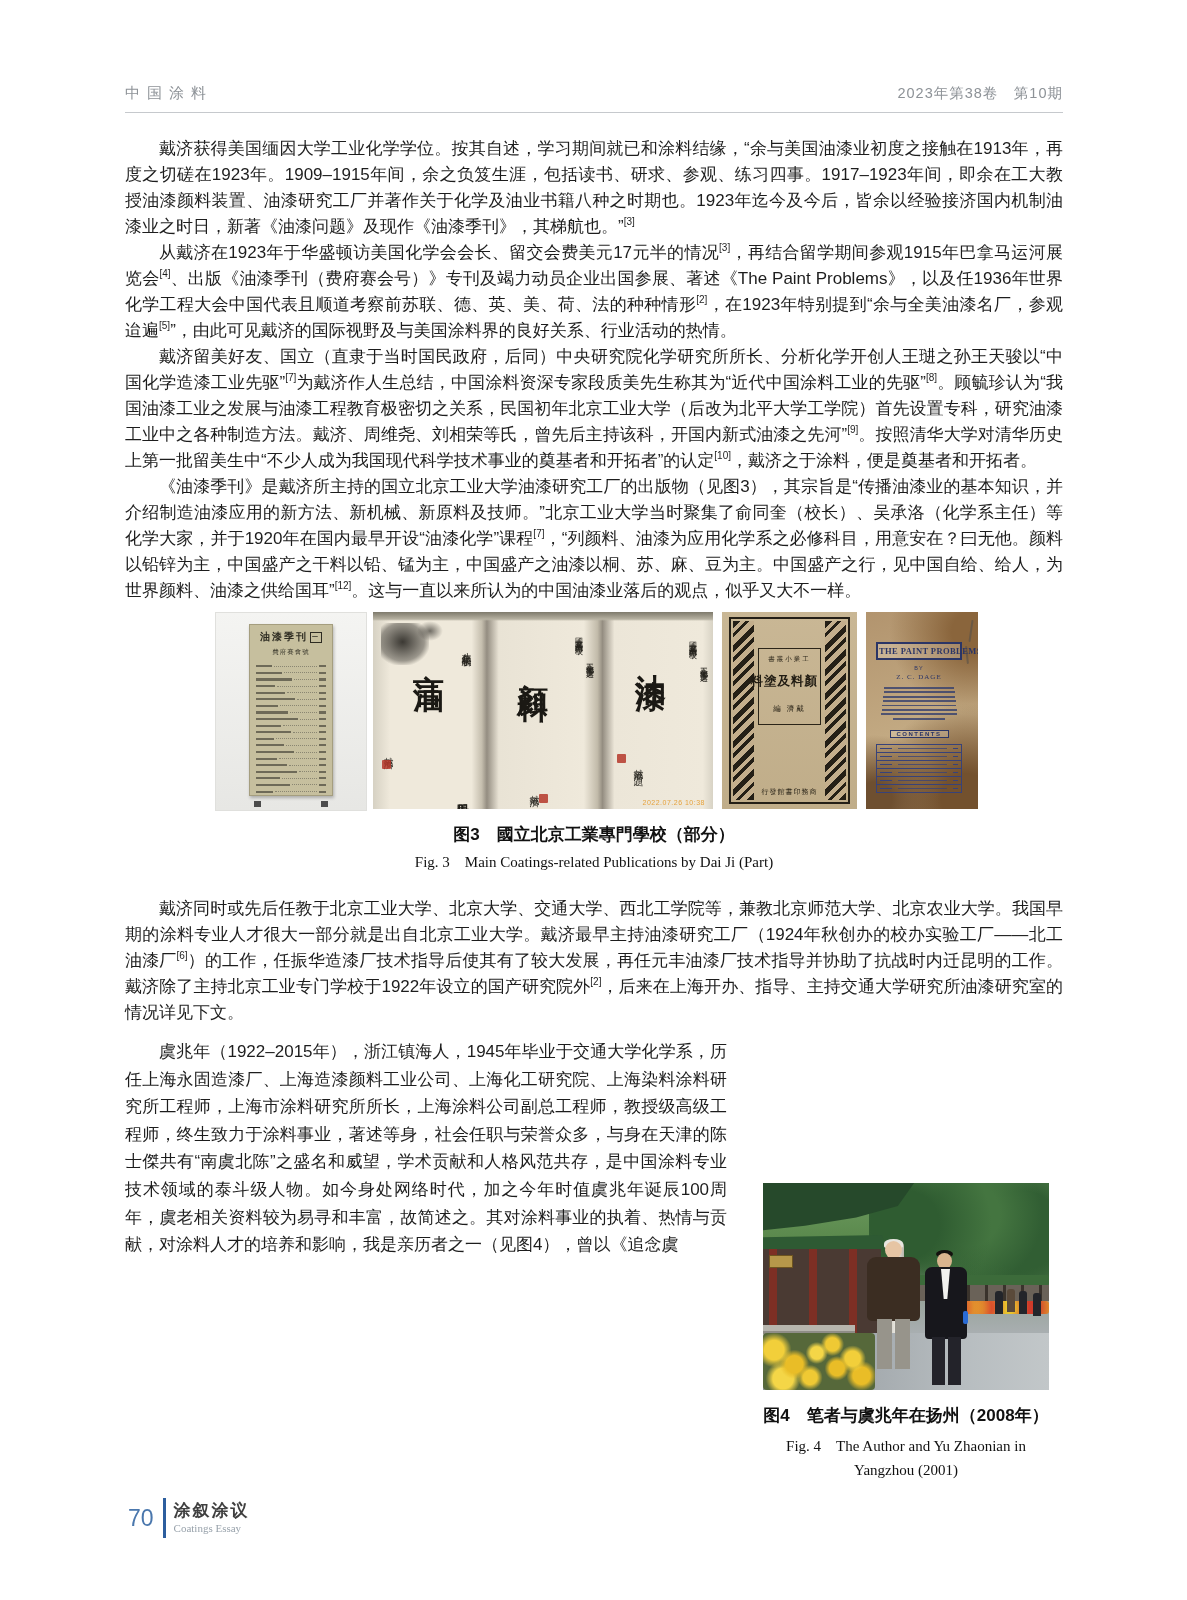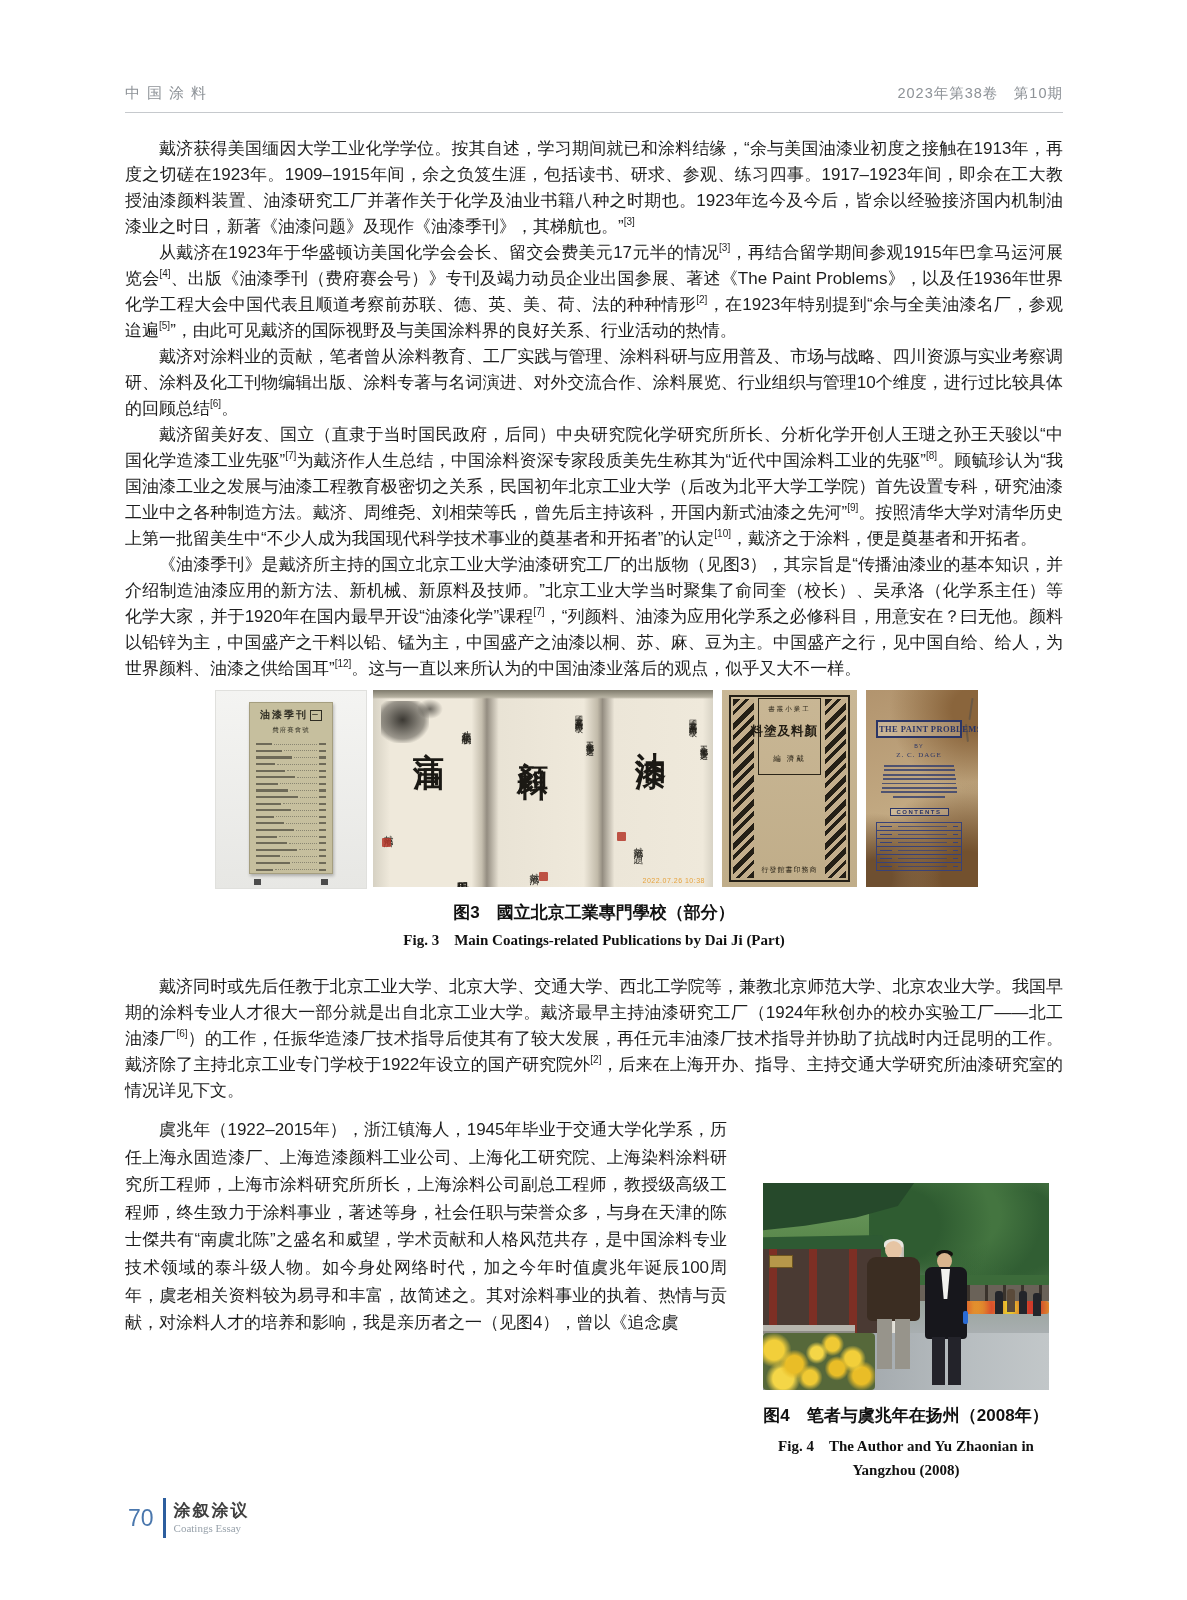--- a/index.html
+++ b/index.html
@@ -65,21 +65,21 @@
           background:radial-gradient(ellipse,rgba(28,26,22,.6),transparent 70%);}
   .seal{position:absolute;width:9px;height:9px;background:var(--seal-red,#b5372a);opacity:.85;border-radius:1px;}
   .pb-ts{position:absolute;right:4px;bottom:3px;font-size:7px;color:var(--timestamp,#e6a23c);letter-spacing:.5px;}
 
   
   .pc{width:135px;margin-right:9px;background:linear-gradient(180deg,#c9b795,#c0ad89);}
   .pc-frame{position:absolute;left:7px;right:7px;top:5px;bottom:5px;border:2px solid #241f16;}
   .pc-band{position:absolute;top:9px;bottom:9px;width:21px;
      background:repeating-linear-gradient(135deg,#241f16 0 5px,#c3ae8c 5px 9px,#241f16 9px 12px,#c3ae8c 12px 17px);}
   .pc-band.l{left:11px;} .pc-band.r{right:11px;}
-  .pc-center{position:absolute;left:36px;right:36px;top:8px;text-align:center;border:1px solid #2a2418;
+  .pc-center{position:absolute;left:36px;right:36px;top:36px;text-align:center;border:1px solid #2a2418;
              padding:6px 2px 10px 2px;}
   .pc-series{font-size:6.5px;color:#2a2418;letter-spacing:2px;}
   .rtl{unicode-bidi:bidi-override;direction:rtl;}
   .pc-title{font-size:12.5px;font-weight:700;color:#201b12;margin-top:9px;letter-spacing:1px;
             font-family:"Liberation Serif",serif;white-space:nowrap;}
   .pc-author{font-size:7.5px;color:#2a2418;margin-top:14px;letter-spacing:2px;}
   .pc-pub{position:absolute;left:0;right:0;bottom:12px;text-align:center;font-size:7px;color:#2a2418;letter-spacing:1px;}
 
   
   .pd{width:112px;background:
@@ -100,21 +100,21 @@
   .pd-table{margin-top:4px;border:1px solid #37427a;}
   .pd-trow{display:flex;align-items:center;height:7px;border-top:1px solid #37427a;}
   .pd-trow:first-child{border-top:none;}
   .pd-trow .c1{width:12px;height:1.6px;background:#37427a;margin-left:3px;}
   .pd-trow .c2{flex:1;height:1.6px;background:#37427a;margin:0 6px;opacity:.75;}
   .pd-trow .c3{width:5px;height:1.6px;background:#37427a;margin-right:3px;}
   .pd-stroke{position:absolute;background:#55504a;opacity:.6;border-radius:2px;}
 
   
   .fig-cap-zh{margin-top:14px;text-align:center;font-size:17px;font-weight:700;color:#111;}
-  .fig-cap-en{margin-top:7px;text-align:center;font-size:15px;font-weight:700;color:#111;
+  .fig-cap-en{margin-top:7px;text-align:center;font-size:15px;font-weight:400;color:#111;
               font-family:"Liberation Serif",serif;}
   .fig3 .fig-cap-zh,.fig3 .fig-cap-en{width:938px;}
   .p6{margin-top:24px !important;}
   .p7{margin-top:12px !important;}
 
   
   .fig4{position:absolute;left:745px;top:1183px;width:322px;}
   .photo{position:relative;width:286px;height:207px;margin:0 auto;overflow:hidden;
          background:linear-gradient(180deg,#6f9e62 0%,#558347 34%,#93a195 52%,#a8aeb0 72%,#b2b8ba 100%);}
   .trees{position:absolute;right:0;top:0;width:180px;height:105px;background:
@@ -189,21 +189,20 @@
 <div class="page">
 
   <div class="hdr">
     <span class="journal">中国涂料</span>
     <span class="issue">2023年第38卷　第10期</span>
   </div>
 
   <div class="content">
     <p class="body-p">戴济获得美国缅因大学工业化学学位。按其自述，学习期间就已和涂料结缘，“余与美国油漆业初度之接触在1913年，再度之切磋在1923年。1909–1915年间，余之负笈生涯，包括读书、研求、参观、练习四事。1917–1923年间，即余在工大教授油漆颜料装置、油漆研究工厂并著作关于化学及油业书籍八种之时期也。1923年迄今及今后，皆余以经验接济国内机制油漆业之时日，新著《油漆问题》及现作《油漆季刊》，其梯航也。”<sup>[3]</sup></p>
     <p class="body-p">从戴济在1923年于华盛顿访美国化学会会长、留交会费美元17元半的情况<sup>[3]</sup>，再结合留学期间参观1915年巴拿马运河展览会<sup>[4]</sup>、出版《油漆季刊（费府赛会号）》专刊及竭力动员企业出国参展、著述《The Paint Problems》，以及任1936年世界化学工程大会中国代表且顺道考察前苏联、德、英、美、荷、法的种种情形<sup>[2]</sup>，在1923年特别提到“余与全美油漆名厂，参观迨遍<sup>[5]</sup>”，由此可见戴济的国际视野及与美国涂料界的良好关系、行业活动的热情。</p>
-    <p class="body-p">戴济对涂料业的贡献，笔者曾从涂料教育、工厂实践与管理、涂料科研与应用普及、市场与战略、四川资源与实业考察调研、涂料及化工刊物编辑出版、涂料专著与名词演进、对外交流合作、涂料展览、行业组织与管理10个维度，进行过比较具体的回顾总结<sup>[6]</sup>。</p>
     <p class="body-p">戴济留美好友、国立（直隶于当时国民政府，后同）中央研究院化学研究所所长、分析化学开创人王琎之孙王天骏以“中国化学造漆工业先驱”<sup>[7]</sup>为戴济作人生总结，中国涂料资深专家段质美先生称其为“近代中国涂料工业的先驱”<sup>[8]</sup>。顾毓珍认为“我国油漆工业之发展与油漆工程教育极密切之关系，民国初年北京工业大学（后改为北平大学工学院）首先设置专科，研究油漆工业中之各种制造方法。戴济、周维尧、刘相荣等氏，曾先后主持该科，开国内新式油漆之先河”<sup>[9]</sup>。按照清华大学对清华历史上第一批留美生中“不少人成为我国现代科学技术事业的奠基者和开拓者”的认定<sup>[10]</sup>，戴济之于涂料，便是奠基者和开拓者。</p>
     <p class="body-p">《油漆季刊》是戴济所主持的国立北京工业大学油漆研究工厂的出版物（见图3），其宗旨是“传播油漆业的基本知识，并介绍制造油漆应用的新方法、新机械、新原料及技师。”北京工业大学当时聚集了俞同奎（校长）、吴承洛（化学系主任）等化学大家，并于1920年在国内最早开设“油漆化学”课程<sup>[7]</sup>，“列颜料、油漆为应用化学系之必修科目，用意安在？曰无他。颜料以铅锌为主，中国盛产之干料以铅、锰为主，中国盛产之油漆以桐、苏、麻、豆为主。中国盛产之行，见中国自给、给人，为世界颜料、油漆之供给国耳”<sup>[12]</sup>。这与一直以来所认为的中国油漆业落后的观点，似乎又大不一样。</p>
 
     <div class="fig3">
       <div class="fig3-row">
 
         <div class="panel pa">
           <div class="pa-book">
             <div class="pa-title"><span>油漆季刊</span><span class="pa-issuebox">一</span></div>
             <div class="pa-sub">費府賽會號</div>
@@ -455,21 +454,21 @@
         <div class="torso"></div>
         <div class="shirt"></div>
         <div class="bottle"></div>
         <div class="leg l"></div>
         <div class="leg r"></div>
       </div>
     </div>
     <div class="fig-cap-zh">图4　笔者与虞兆年在扬州（2008年）</div>
     <div class="fig-cap-en">
       <div>Fig. 4　The Author and Yu Zhaonian in</div>
-      <div>Yangzhou (2008)</div>
+      <div>Yangzhou (2001)</div>
     </div>
   </div>
 
   <div class="footer">
     <span class="pg-num">70</span>
     <span class="foot-bar"></span>
     <span>
       <div class="foot-zh">涂叙涂议</div>
       <div class="foot-en">Coatings Essay</div>
     </span>

